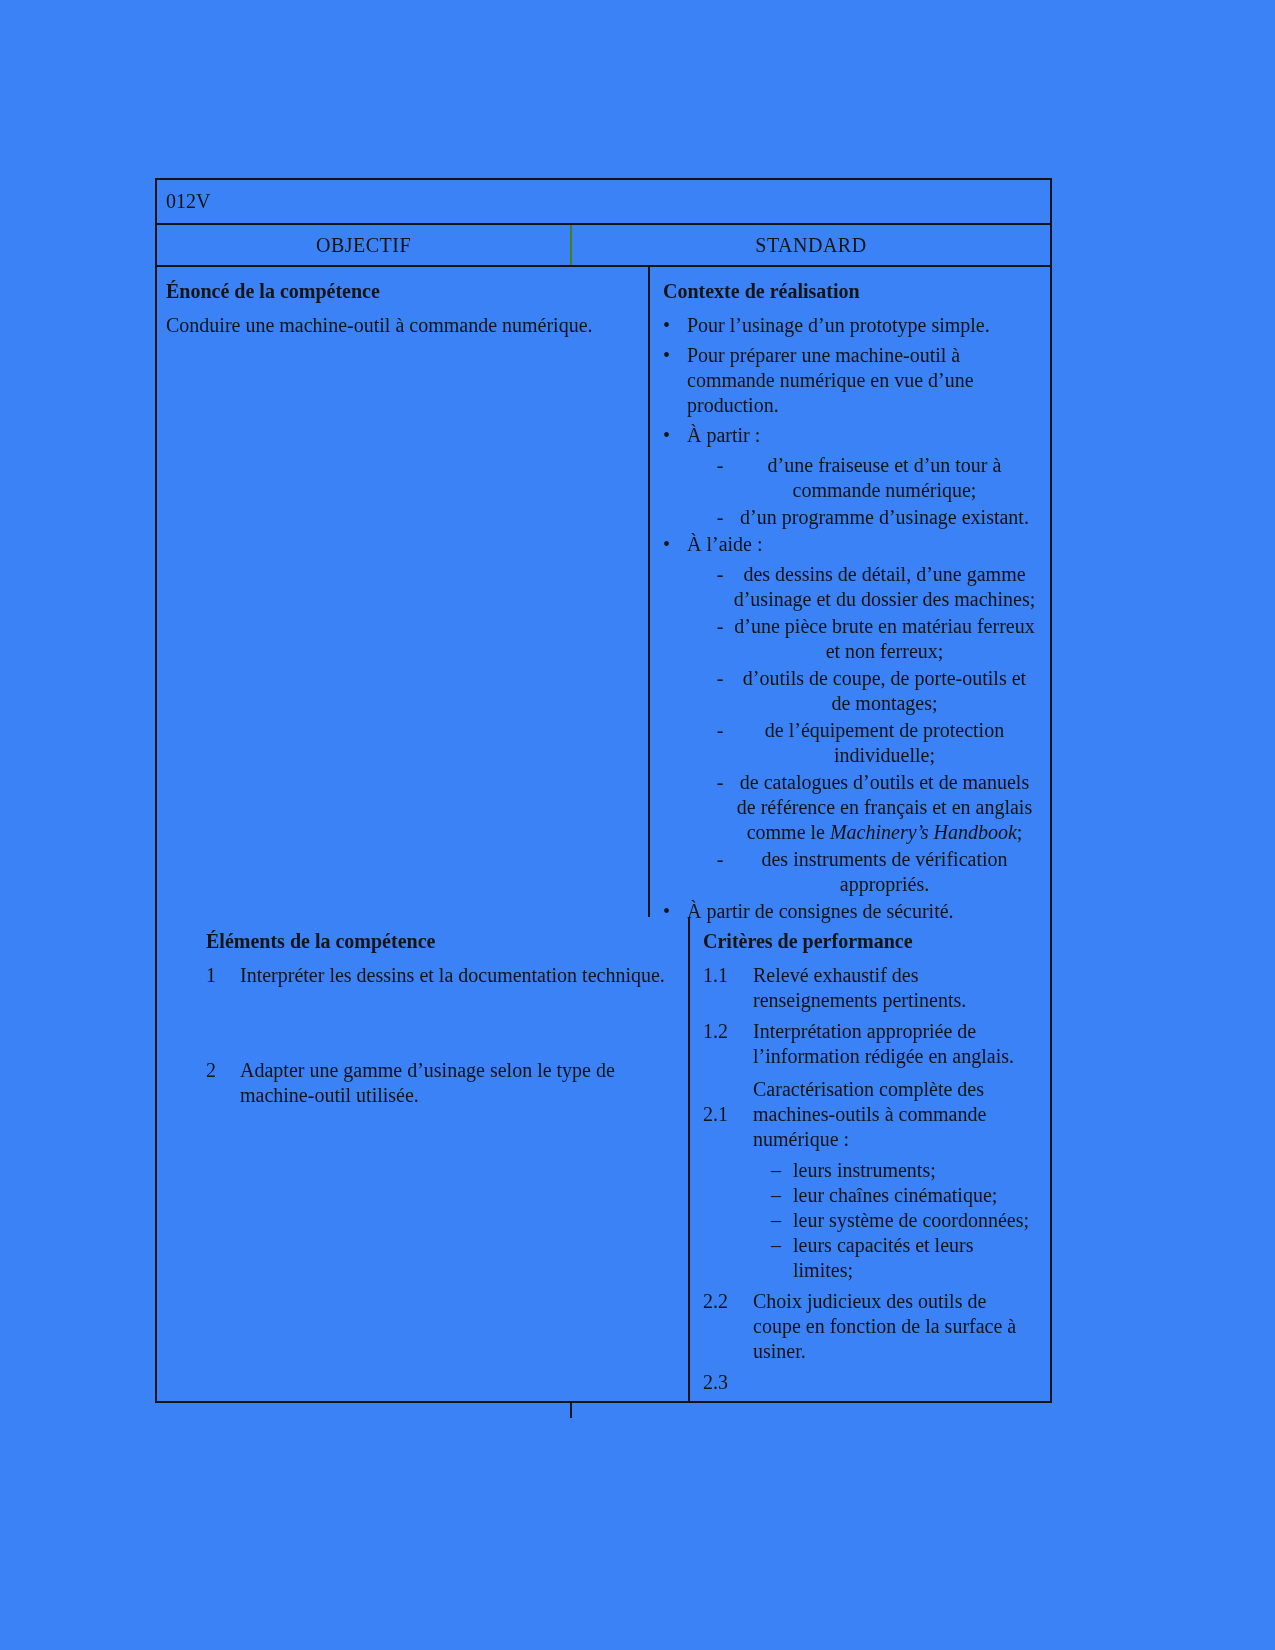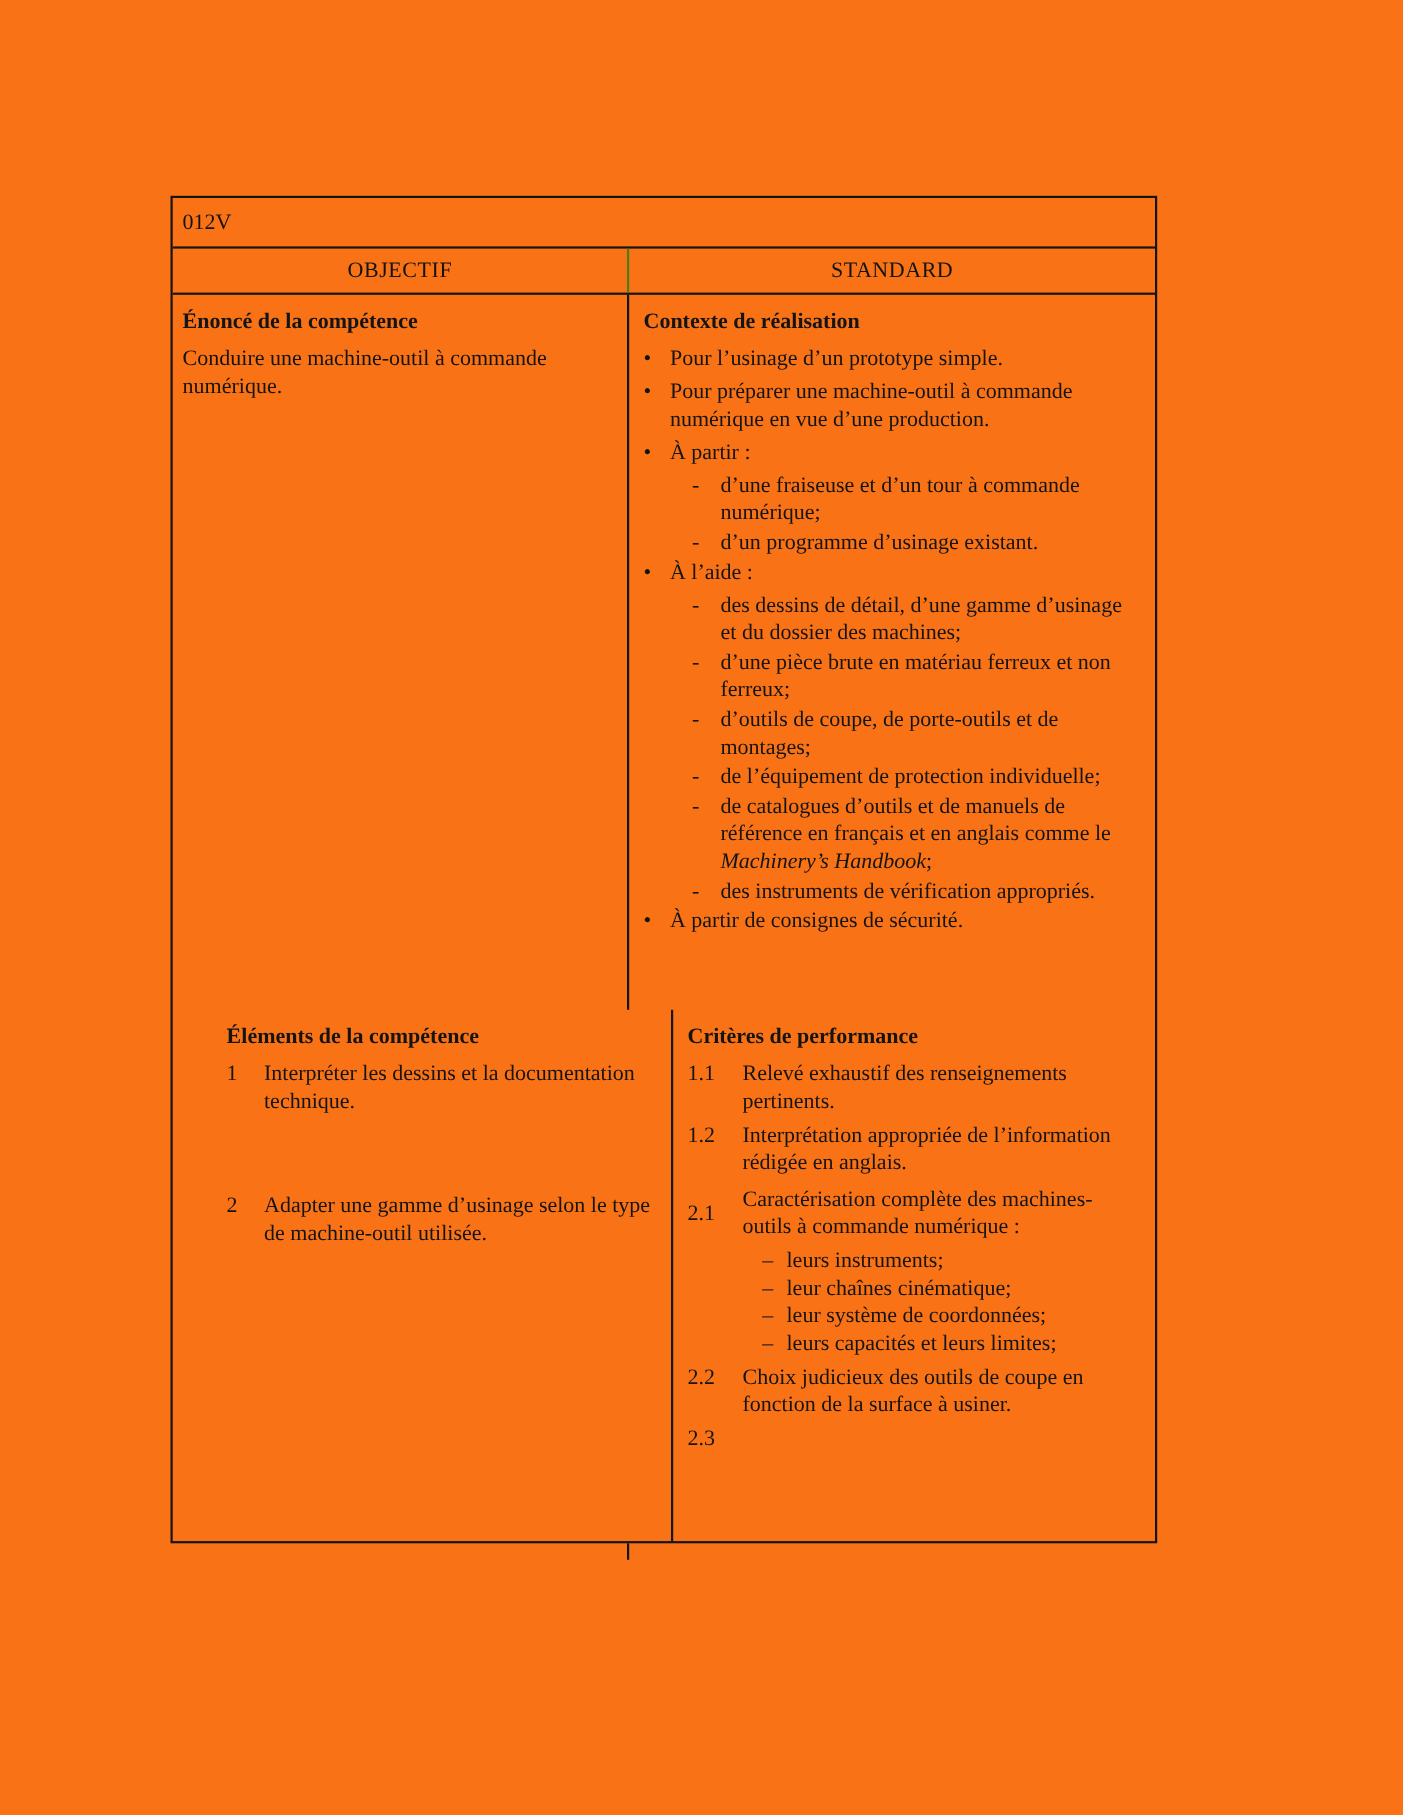--- a/index.html
+++ b/index.html
@@ -2,47 +2,47 @@
 <html><head>
 <meta charset="utf-8">
 <style>
   * { margin:0; padding:0; box-sizing:border-box; }
   html,body { background:#ffffff; }
   body {
     width:1275px; height:1650px;
     font-family:"Liberation Serif","DejaVu Serif",serif;
     color:#141414;
   }
-  .page { position:relative; width:1275px; height:1650px; background:#f97316; overflow:hidden; }
+  .page { position:relative; width:1275px; height:1650px; background:#3b82f6; overflow:hidden; }
 
   .doc-table {
     position:absolute; left:155px; top:178px;
     width:897px; height:1225px;
     border:2px solid #141414;
     display:flex; flex-direction:column;
     font-size:20px; line-height:25px;
   }
 
   .row-code { height:46px; border-bottom:2px solid #141414; display:flex; align-items:center; padding-left:9px; }
   .row-headers { height:42px; border-bottom:2px solid #141414; display:flex; }
   .hcell { display:flex; align-items:center; justify-content:center; letter-spacing:0.5px; }
   .hcell.left { width:413px; }
   .hcell.right { flex:1; border-left:2px solid #4d7c0f; }
 
   .section { display:flex; }
   .sec1 { height:650px; }
   .sec2 { flex:1;margin-left:40px; }
-  .cl { width:413px; padding:12px 14px 0 9px; }
+  .cl { width:491px; padding:12px 14px 0 9px; }
   .cr { flex:1; border-left:2px solid #141414; padding:12px 14px 0 13px; }
 
   .heading { font-weight:bold; margin-bottom:9px; }
 
   .bullet { display:flex; margin-bottom:5px; }
   .bullet::before { content:"\2022"; width:24px; flex-shrink:0; }
-  .sub { display:flex; margin-left:44px; margin-bottom:2px; }
+  .sub { display:flex; margin-left:44px; margin-bottom:2px;text-align:center; }
   .sub::before { content:"-"; width:26px; flex-shrink:0; }
   .btxt { flex:1; }
   .btxt i { font-style:italic; }
 
   .elem { display:flex; margin-bottom:6px; }
   .enum { width:34px; flex-shrink:0; }
   .etxt { flex:1; }
   .elem2-gap { margin-top:70px; }
 
   .crit { display:flex; margin-bottom:6px; }

